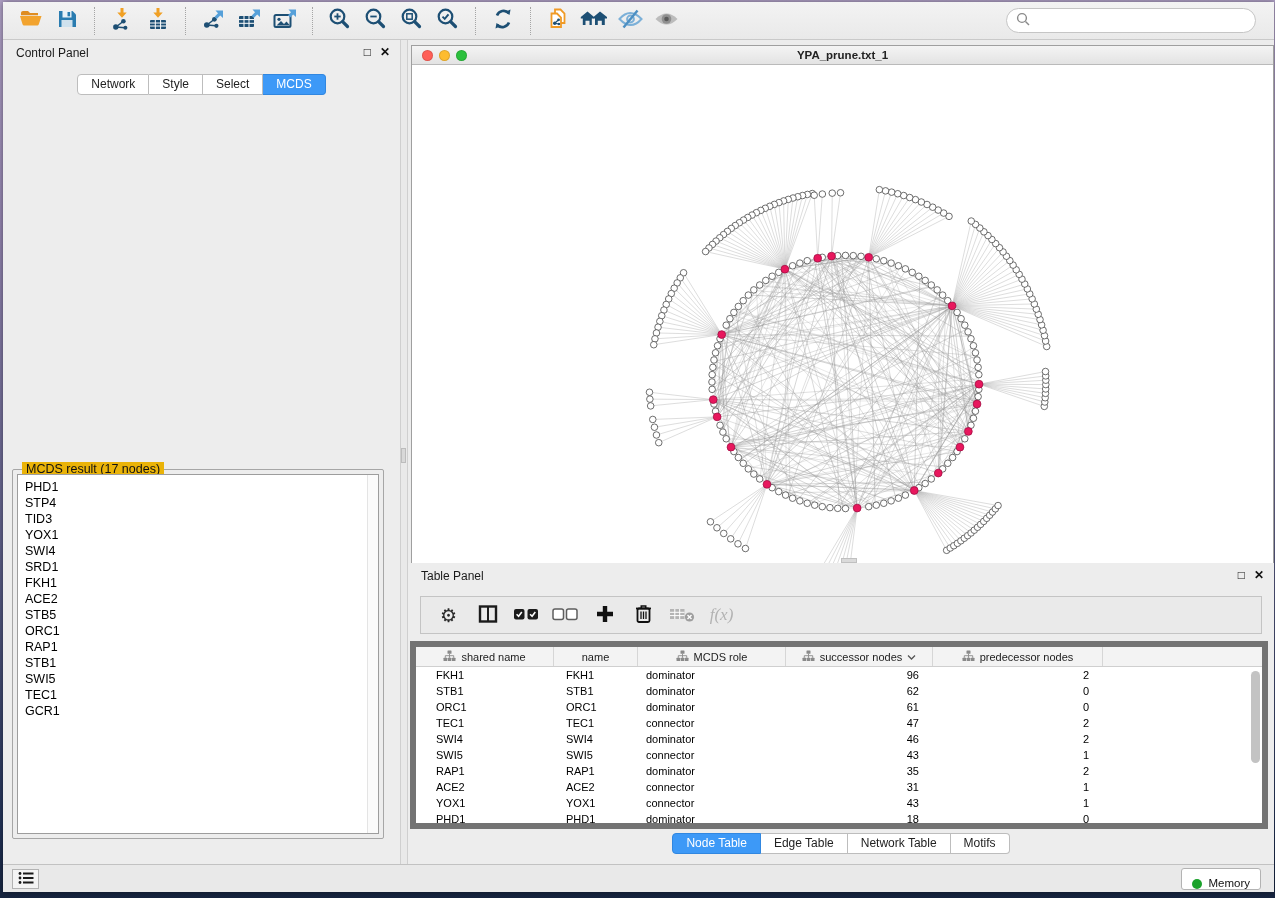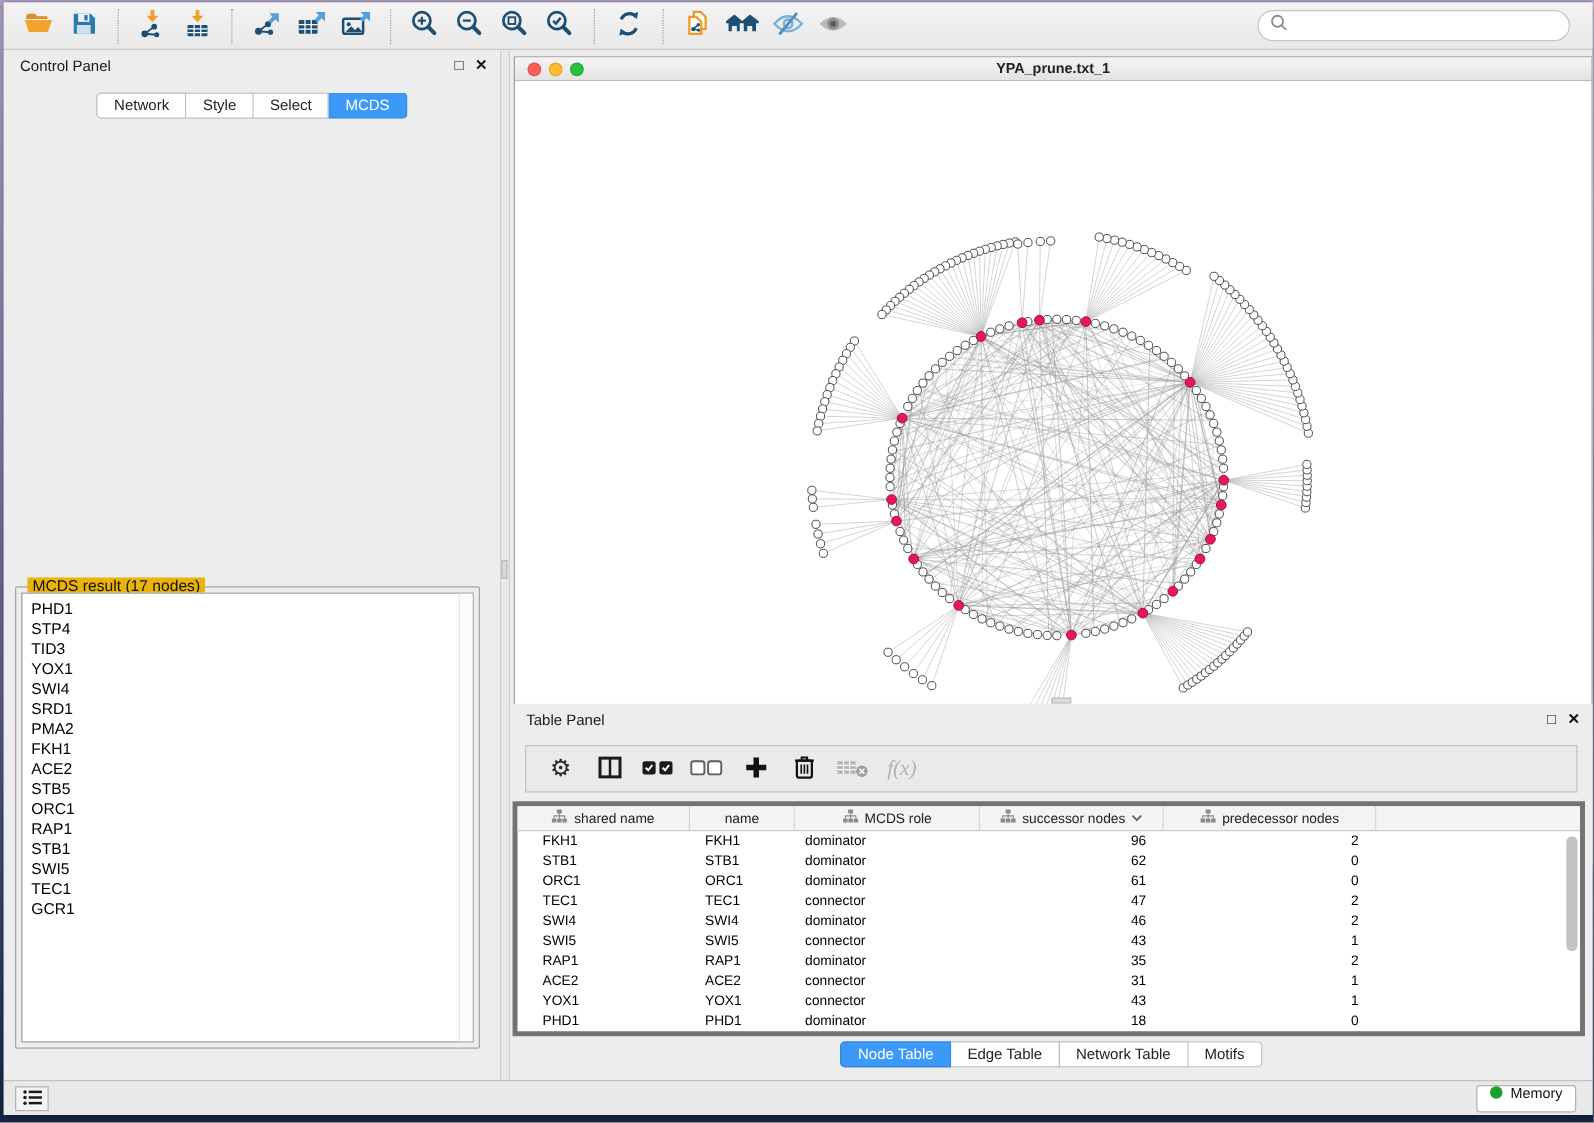--- a/index.html
+++ b/index.html
@@ -56,35 +56,35 @@
   .net-title{position:absolute;left:0;right:0;top:3px;text-align:center;font-size:11.5px;font-weight:700;color:#222;}
   .net-canvas{position:absolute;top:19px;left:0;right:0;bottom:0;background:#fff;}
   .net-canvas svg{position:absolute;inset:0;width:100%;height:100%;}
 
   
   .tpanel{position:absolute;left:0;right:0;top:523px;bottom:0;background:#ededed;}
   .tp-toolbar{position:absolute;left:12px;right:12px;top:33px;height:38px;background:#eaeaea;border:1px solid #c4c4c4;display:flex;align-items:center;padding:0 8px;}
   .tp-btn{width:39px;height:30px;display:flex;align-items:center;justify-content:center;background:none;border:none;cursor:default;}
   .gear-glyph{font-size:19px;color:#2a2a2a;line-height:1;}
   .fx{font-family:"Liberation Serif",serif;font-style:italic;font-size:17px;color:#b2b2b2;}
-  .tablebox{position:absolute;left:2px;right:6px;top:78px;height:188px;background:#fff;border:4px solid #737373;overflow:hidden;}
+  .tablebox{position:absolute;left:2px;right:6px;top:78px;height:188px;background:#fff;border:6px solid #737373;overflow:hidden;}
   .thead{display:flex;height:20px;background:#f3f3f3;border-bottom:1px solid #cfcfcf;}
   .th{display:flex;align-items:center;justify-content:center;gap:5px;font-size:11px;color:#222;border-right:1px solid #d6d6d6;position:relative;}
   .th.filler{flex:1;border-right:none;}
   .tr{display:flex;height:16px;align-items:center;}
   .td{font-size:11px;color:#000;overflow:hidden;white-space:nowrap;}
   .td.num{text-align:right;padding-right:14px;}
   .tscroll{position:absolute;right:0;top:21px;bottom:1px;width:13px;}
   .tthumb{position:absolute;right:2px;top:3px;width:9px;height:92px;border-radius:5px;background:#c3c3c3;}
   .bottom-tabs{position:absolute;left:0;right:0;top:270px;display:flex;justify-content:center;}
 
   
   .statusbar{position:absolute;left:0;right:0;bottom:0;height:28px;background:#e9e9e9;border-top:1px solid #c2c2c2;}
   .status-list-btn{position:absolute;left:9px;top:4px;width:27px;height:20px;background:#f4f4f4;border:1px solid #b3b3b3;display:flex;align-items:center;justify-content:center;cursor:default;}
-  .memory-btn{position:absolute;right:13px;top:3px;height:22px;background:#fff;border:1px solid #b3b3b3;border-radius:3px;display:flex;align-items:flex-start;gap:6px;padding:0 10px;font-size:11.5px;color:#111;cursor:default;}
+  .memory-btn{position:absolute;right:13px;top:3px;height:22px;background:#fff;border:1px solid #b3b3b3;border-radius:3px;display:flex;align-items:flex-end;gap:6px;padding:0 10px;font-size:11.5px;color:#111;cursor:default;}
   .memdot{width:10px;height:10px;border-radius:50%;background:#1ba22c;}
 </style>
 </head>
 <body>
 
 <div class="desktop">
 <div class="app">
 
   <div class="toolbar">
     <button class="tbtn">
@@ -275,21 +275,20 @@
           </div>
       <div class="groupbox">
         <span class="legend">MCDS result (17 nodes)</span>
         <div class="result-list" id="result-list">
               <div class="result-item">PHD1</div>
               <div class="result-item">STP4</div>
               <div class="result-item">TID3</div>
               <div class="result-item">YOX1</div>
               <div class="result-item">SWI4</div>
               <div class="result-item">SRD1</div>
-              <div class="result-item">PMA2</div>
               <div class="result-item">FKH1</div>
               <div class="result-item">ACE2</div>
               <div class="result-item">STB5</div>
               <div class="result-item">ORC1</div>
               <div class="result-item">RAP1</div>
               <div class="result-item">STB1</div>
               <div class="result-item">SWI5</div>
               <div class="result-item">TEC1</div>
               <div class="result-item">GCR1</div>
             </div>

